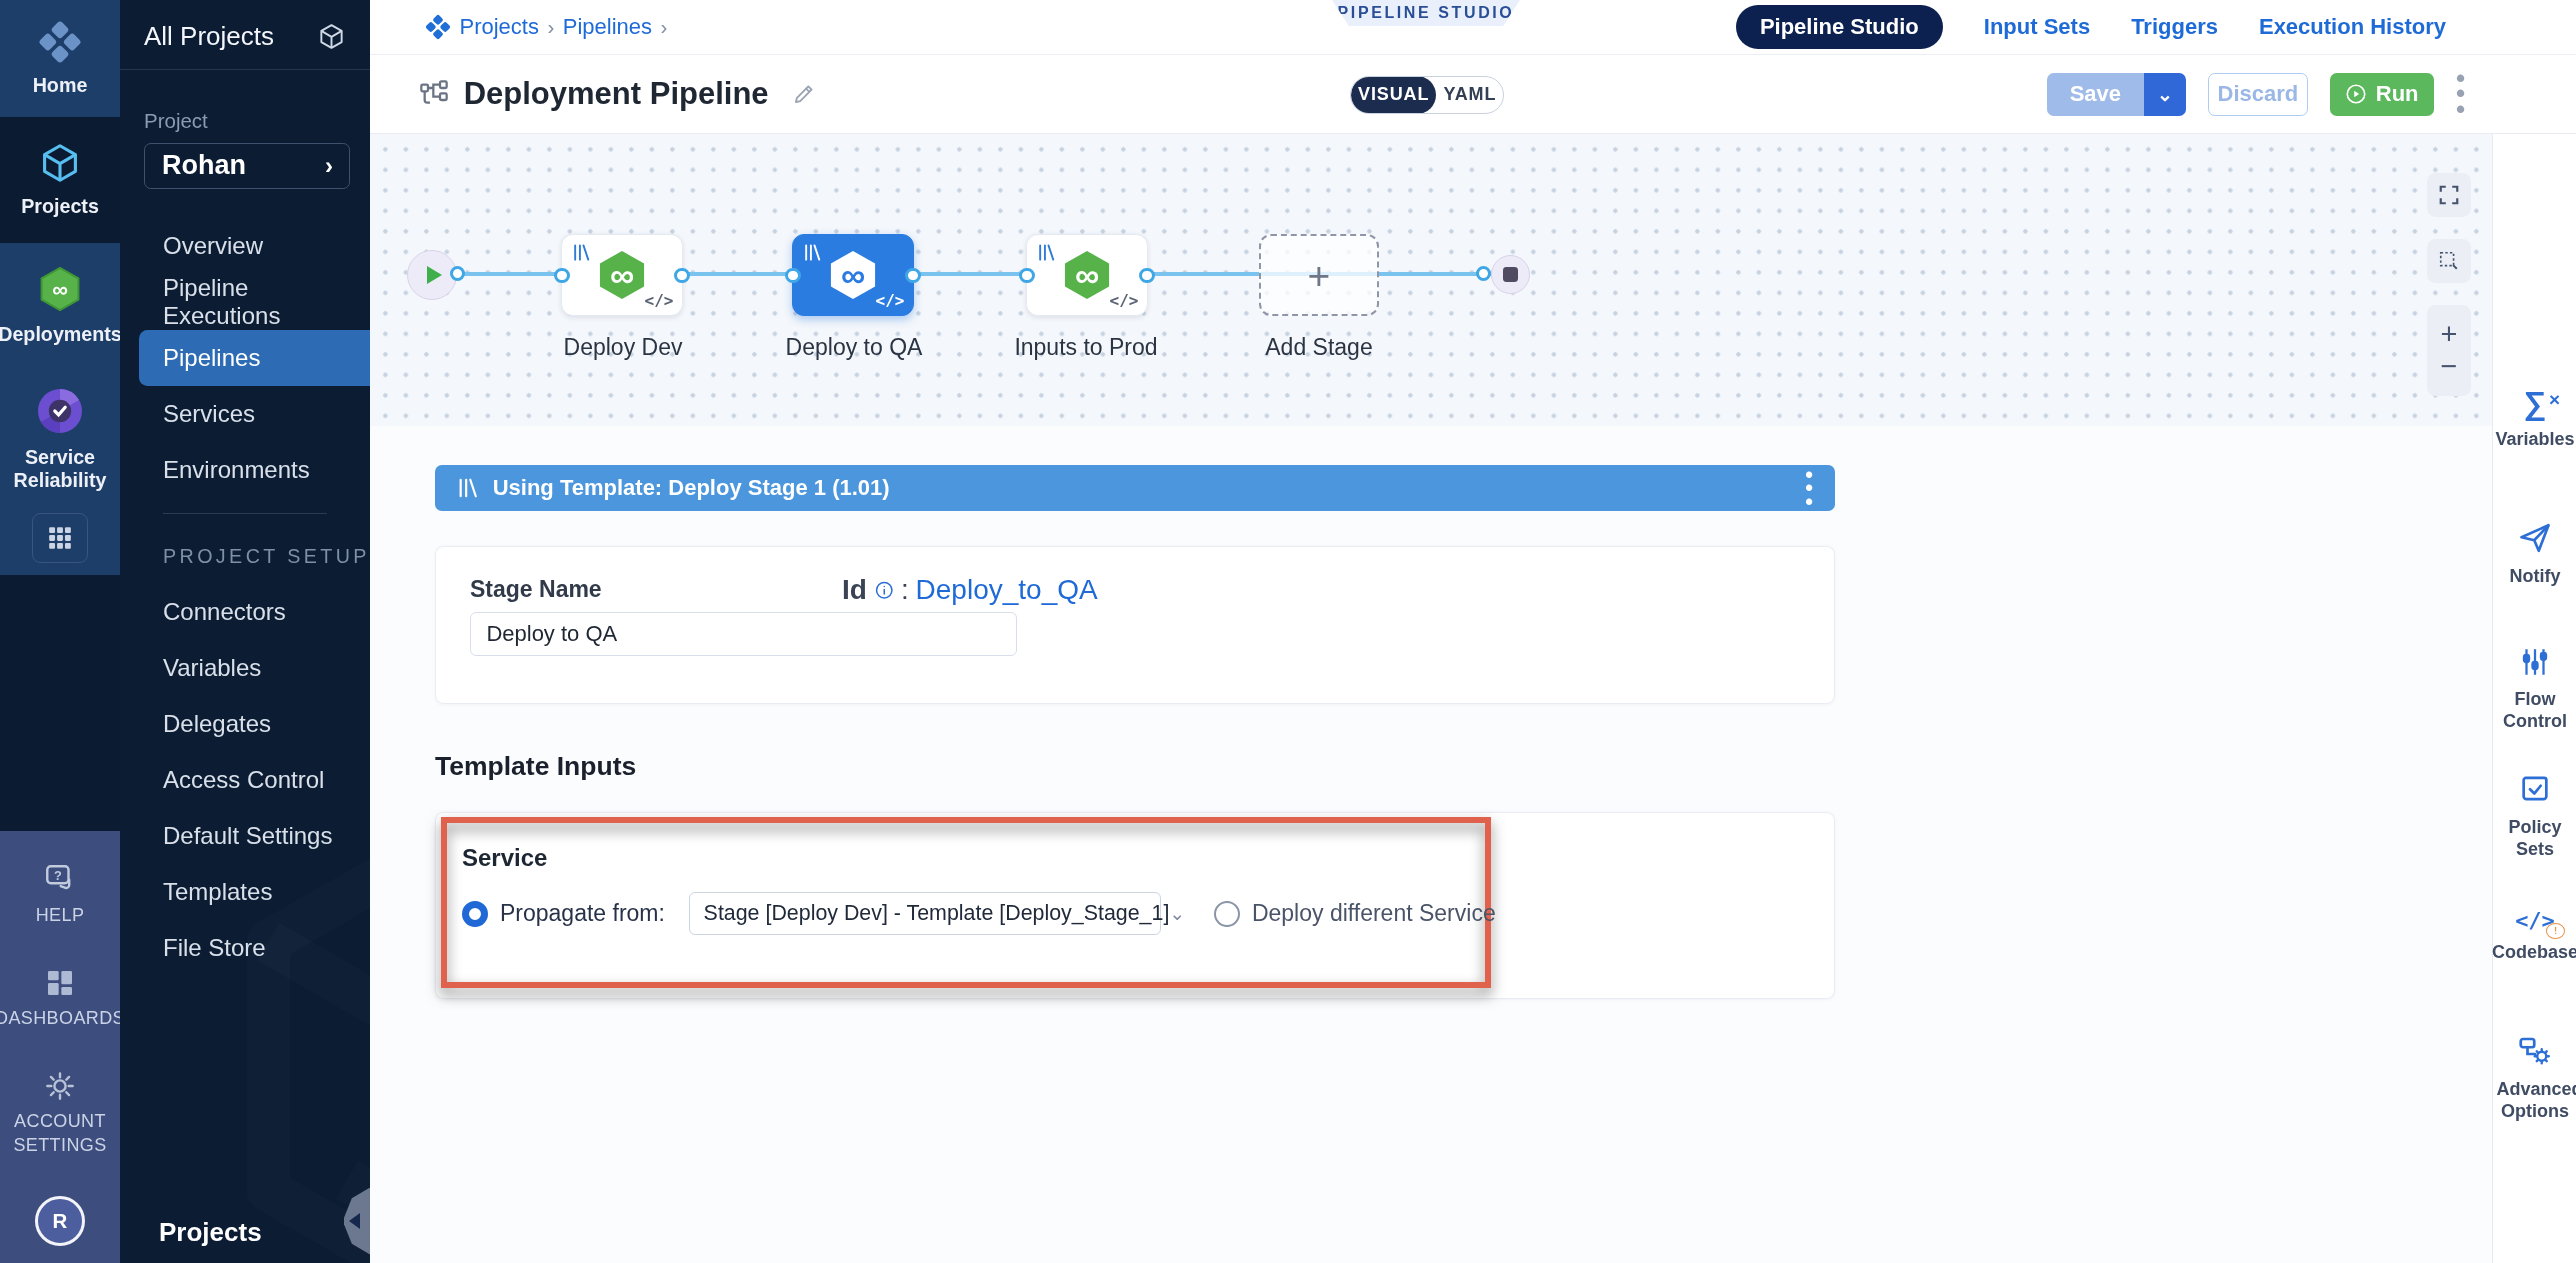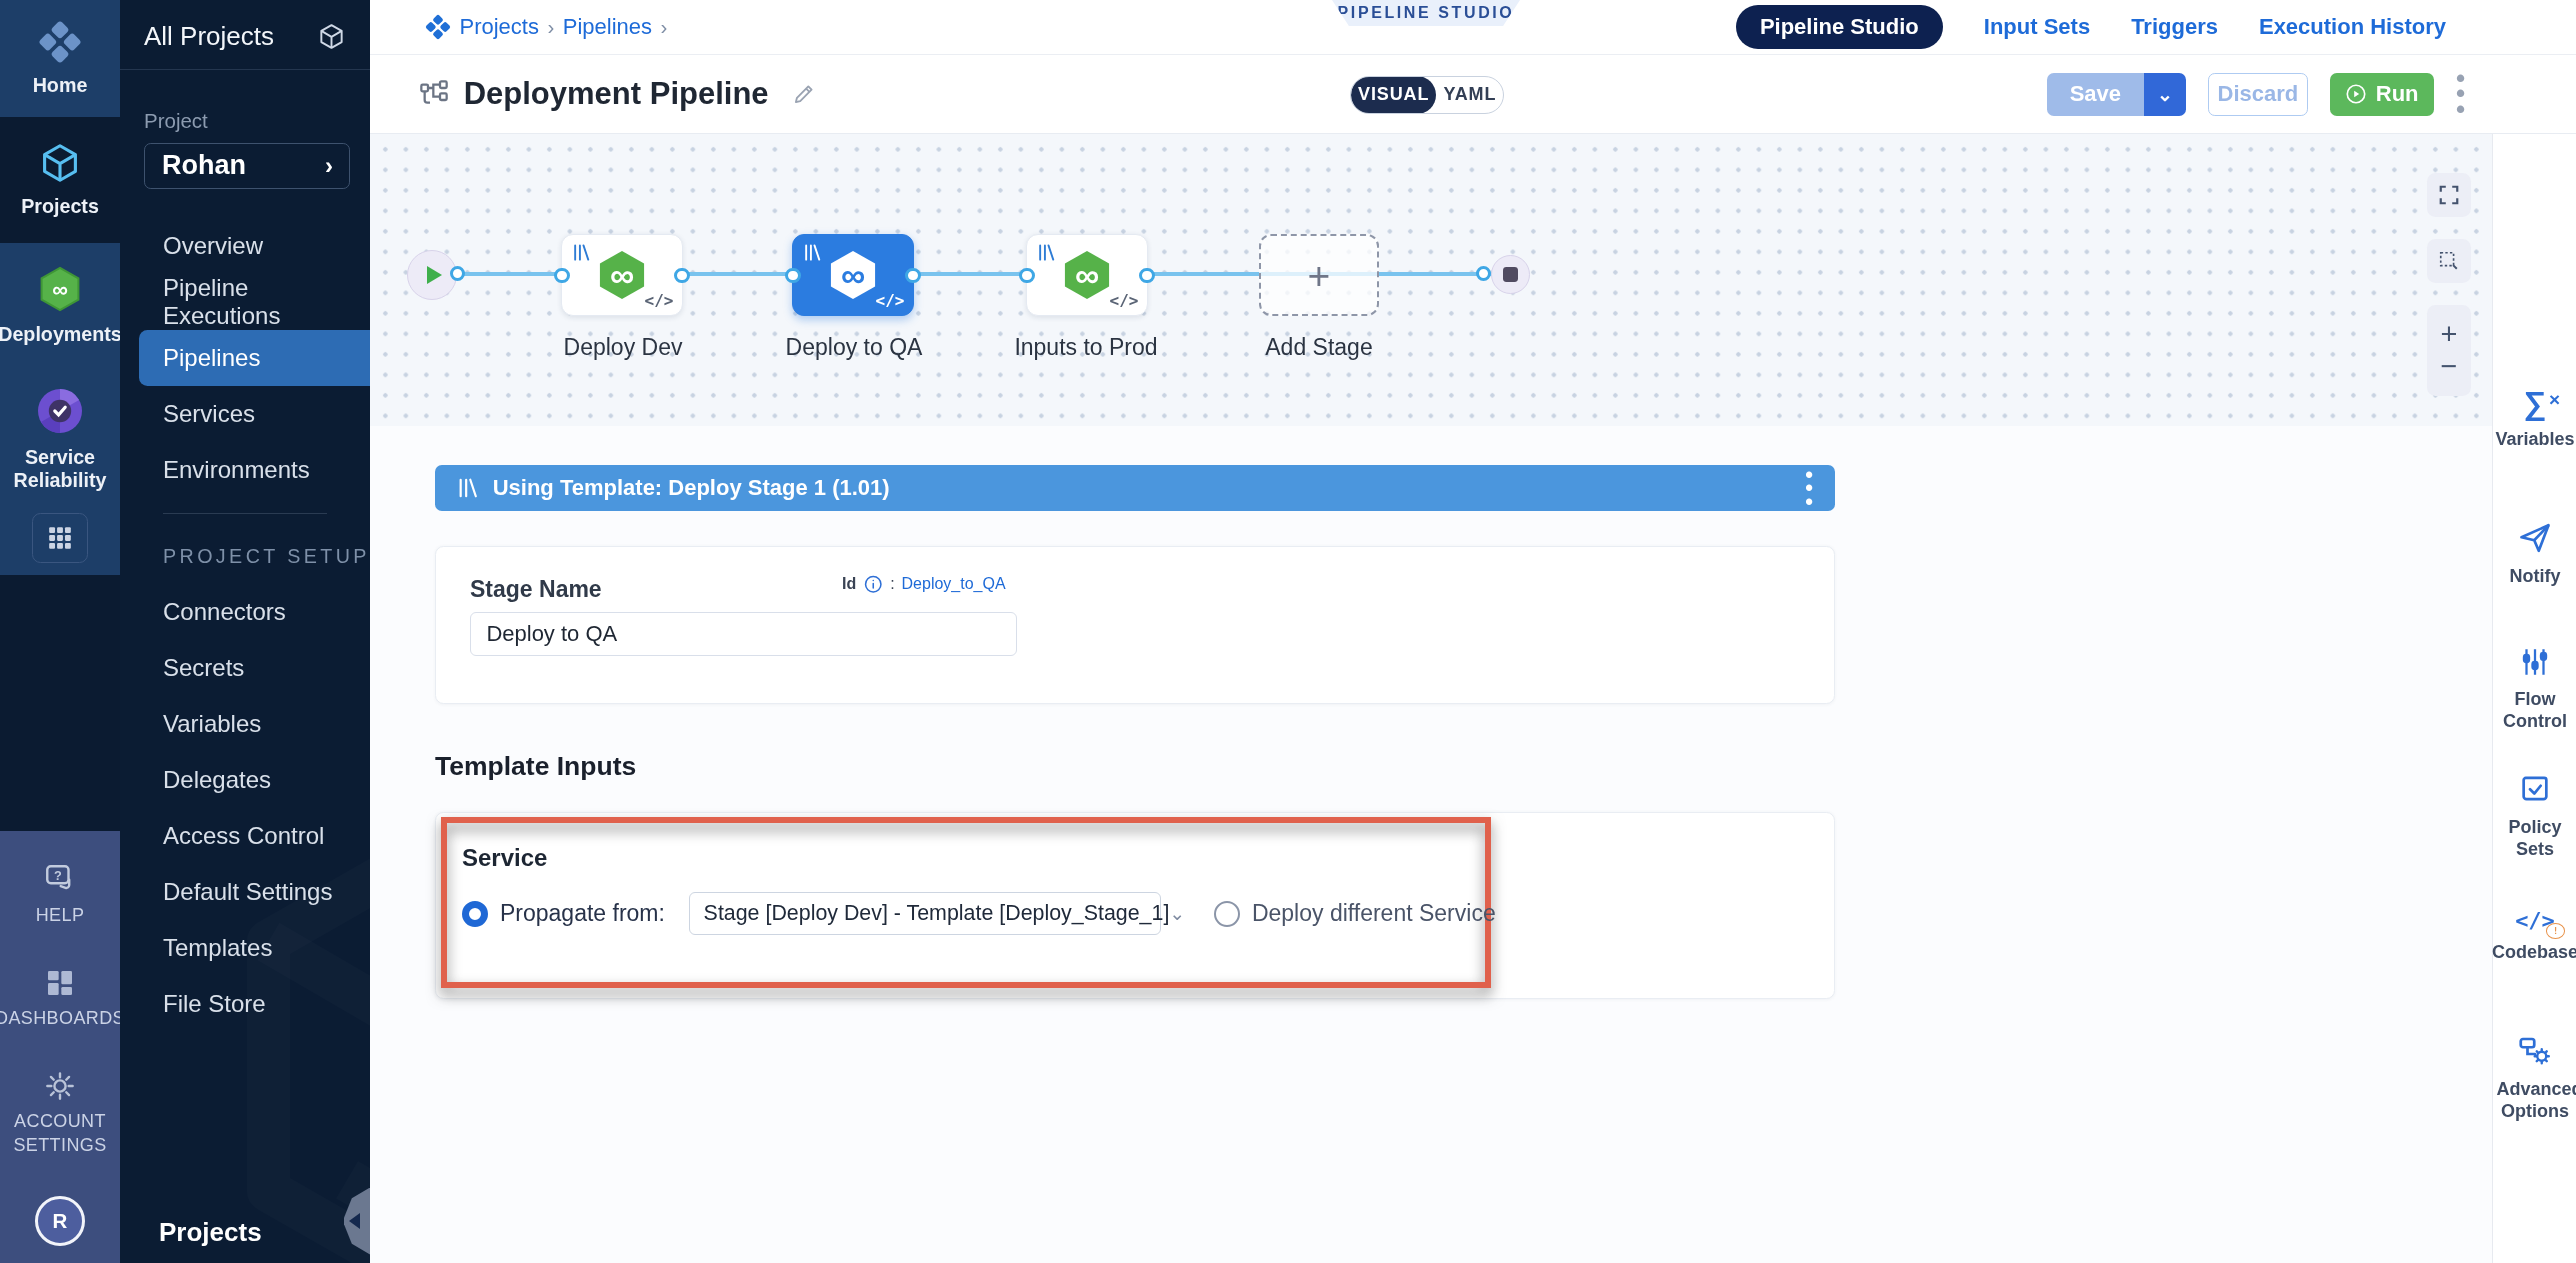--- a/index.html
+++ b/index.html
@@ -97,21 +97,21 @@
   .ctl-zoom .zi { font-size:29px; line-height:1; color:#44536E; cursor:pointer; }
 
   
   .config { flex:1; background:#FBFCFE; position:relative; overflow:hidden; }
   .tpl-banner { position:absolute; left:65px; top:39px; width:1400px; height:46px; background:#4B96DD; border-radius:6.8px; display:flex; align-items:center; padding:0 22px; color:#fff; }
   .tpl-banner .txt { font-size:22px; font-weight:600; margin-left:13.7px; }
   .tpl-banner .kebab { color:#fff; margin-left:auto; font-size:22px; }
   .card { position:absolute; left:65px; width:1400px; background:#fff; border:0.9px solid #E9EDF3; border-radius:8.5px; box-shadow:0 0.9px 3.4px rgba(30,50,80,.05); }
   .stage-card { top:120px; height:158px; }
   .field-label { position:absolute; left:34px; top:29px; font-size:23px; font-weight:600; color:#303A49; }
-  .id-row { position:absolute; left:406px; top:27px; display:flex; align-items:center; gap:6.8px; font-size:16px; }
+  .id-row { position:absolute; left:406px; top:27px; display:flex; align-items:center; gap:6.8px; font-size:28px; }
   .id-key { color:#3A4354; font-weight:600; }
   .id-colon { color:#3A4354; }
   .id-val { color:#1E6AD7; cursor:pointer; }
   .stage-input { position:absolute; left:34px; top:65px; width:547px; height:44px; border:1.7px solid #D9DFEA; border-radius:6px; font-size:22px; color:#1F2733; padding:0 15.4px; font-family:"Liberation Sans", sans-serif; background:#fff; }
   .ti-heading { position:absolute; left:65px; top:325px; font-size:26.5px; font-weight:700; color:#1A202C; }
   .service-card { top:386px; height:187px; }
   .hl-box { position:absolute; left:5.1px; top:4.3px; width:1050px; height:171px; border:6.8px solid #E0614C; filter:drop-shadow(0 7.7px 6.8px rgba(35,35,35,.55)); }
   .svc-heading { position:absolute; left:26px; top:31px; font-size:24px; font-weight:700; color:#1D2633; }
   .svc-row { position:absolute; left:26px; top:79px; display:flex; align-items:center; }
   .radio { width:26px; height:26px; border-radius:50%; flex:none; cursor:pointer; }
@@ -260,21 +260,20 @@
     </div>
     <div class="menu">
       <div class="menu-item">Overview</div>
       <div class="menu-item">Pipeline Executions</div>
       <div class="menu-item selected">Pipelines</div>
       <div class="menu-item">Services</div>
       <div class="menu-item">Environments</div>
       <div class="menu-sep"></div>
       <div class="menu-section">PROJECT SETUP</div>
       <div class="menu-item">Connectors</div>
-      <div class="menu-item">Secrets</div>
       <div class="menu-item">Variables</div>
       <div class="menu-item">Delegates</div>
       <div class="menu-item">Access Control</div>
       <div class="menu-item">Default Settings</div>
       <div class="menu-item">Templates</div>
       <div class="menu-item">File Store</div>
     </div>
     <div class="panel-footer">Projects</div>
     <div class="collapse-tab">
         <span class="tri"></span>

